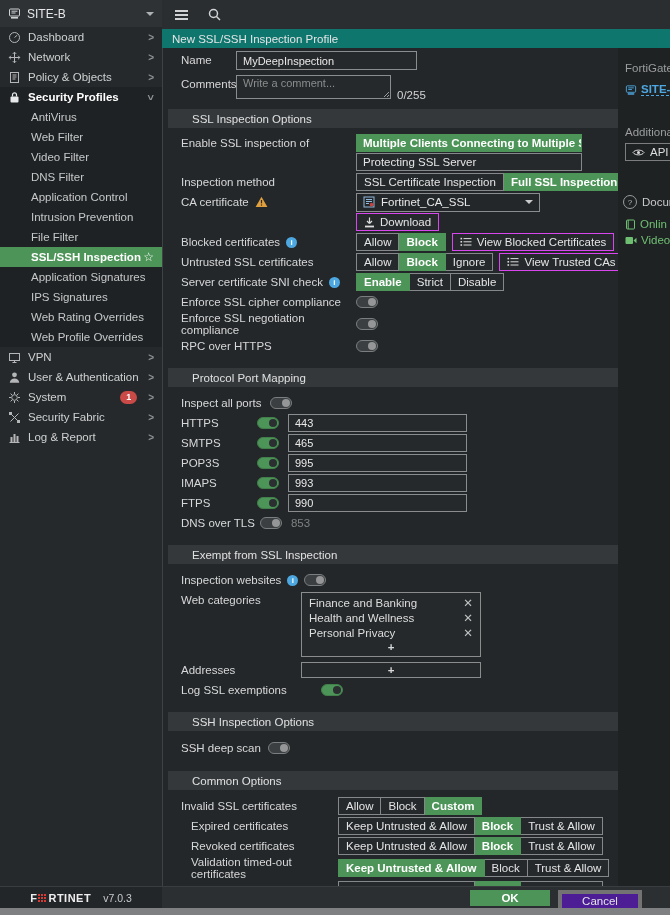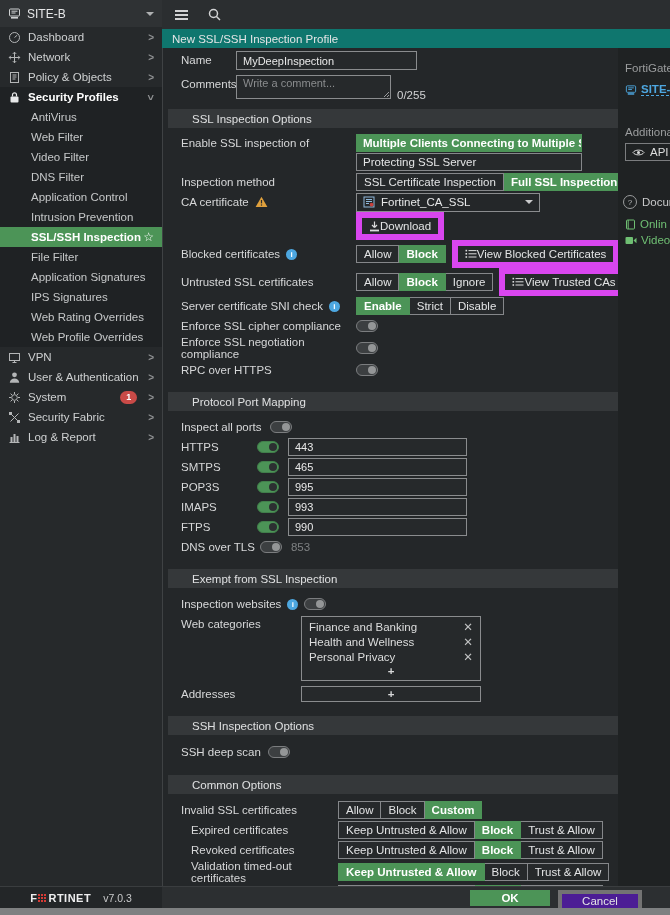--- a/index.html
+++ b/index.html
@@ -48,21 +48,21 @@
   .lblm{width:157px;flex-shrink:0;display:flex;align-items:center;gap:6px;color:#d6d7d8}
   .lblm.ind{box-sizing:border-box;padding-left:10px}
   .lble{width:120px;flex-shrink:0;color:#d6d7d8}
   .lblp{width:76px;flex-shrink:0;color:#d6d7d8}
   .stack .stk{width:212px;padding:1px 6px;border:1px solid #85878a;background:#26292b;color:#e3e4e5;line-height:14px;margin-bottom:1px;cursor:pointer;white-space:nowrap;overflow:hidden}
   .stack .stk.sel{background:#4c9457;border-color:#4c9457;color:#fff;font-weight:bold}
   .seg{display:flex}
   .seg span{border:1px solid #85878a;border-left-width:0;padding:1px 7px;background:#26292b;color:#e3e4e5;line-height:14px;white-space:nowrap;cursor:pointer}
   .seg span:first-child{border-left-width:1px}
   .seg span.sel{background:#4c9457;border-color:#4c9457;color:#fff;font-weight:bold}
-  .btn{display:inline-flex;align-items:center;border:6px solid #d946ef;padding:1px 7px;background:#26292b;color:#e3e4e5;line-height:14px;white-space:nowrap;cursor:pointer}
+  .btn{display:inline-flex;align-items:center;gap:5px;border:1px solid #d946ef;padding:1px 7px;background:#26292b;color:#e3e4e5;line-height:14px;white-space:nowrap;cursor:pointer}
   .ml6{margin-left:6px}
   .dd{width:170px;display:flex;align-items:center;gap:6px;border:1px solid #8a8c8e;padding:1px 6px;height:15px;cursor:pointer;color:#e7e8e9}
   .dd .car{margin-left:auto;width:0;height:0;border-left:4px solid transparent;border-right:4px solid transparent;border-top:4px solid #c9cacb}
   .tog{width:22px;height:12px;border-radius:7px;position:relative;flex-shrink:0;cursor:pointer;box-sizing:border-box}
   .tog.off{background:#3c3f41;border:1px solid #7b7d7f}
   .tog.off::after{content:"";position:absolute;right:1px;top:1px;width:8px;height:8px;border-radius:50%;background:#949697}
   .tog.on{background:#4c9457;border:1px solid #417f4b}
   .tog.on::after{content:"";position:absolute;right:1px;top:1px;width:8px;height:8px;border-radius:50%;background:#2c2f31}
   .info{width:11px;height:11px;border-radius:50%;background:#4da7e0;color:#fff;font-size:8px;font-weight:bold;display:inline-flex;align-items:center;justify-content:center;flex-shrink:0}
   .port-inp{width:165px}
@@ -167,27 +167,27 @@
       </div>
     <div class="sb-sub">
         <span>DNS Filter</span>
       </div>
     <div class="sb-sub">
         <span>Application Control</span>
       </div>
     <div class="sb-sub">
         <span>Intrusion Prevention</span>
       </div>
+    <div class="sb-sub">
+        <span>File Filter</span>
+      </div>
     <div class="sb-sub sel">
       <span>SSL/SSH Inspection</span>
       <span class="star">☆</span>
     </div>
-    <div class="sb-sub">
-        <span>File Filter</span>
-      </div>
     <div class="sb-sub">
         <span>Application Signatures</span>
       </div>
     <div class="sb-sub">
         <span>IPS Signatures</span>
       </div>
     <div class="sb-sub">
         <span>Web Rating Overrides</span>
       </div>
     <div class="sb-sub">
@@ -487,20 +487,24 @@
     </div>
   </div>
 
   <div class="row" style="margin-top:3px">
     <span class="lble">Addresses</span>
     <div class="addrbox">
       <div class="plusrow">+</div>
     </div>
   </div>
 
+  <div class="row">
+    <span style="width:140px;flex-shrink:0">Log SSL exemptions</span>
+    <span class="tog on"></span>
+  </div>
 
   <div class="sec">
       <span>SSH Inspection Options</span>
     </div>
   <div class="row" style="min-height:22px">
     <span style="margin-right:7px">SSH deep scan</span>
     <span class="tog off"></span>
   </div>
 
   <div class="sec">

